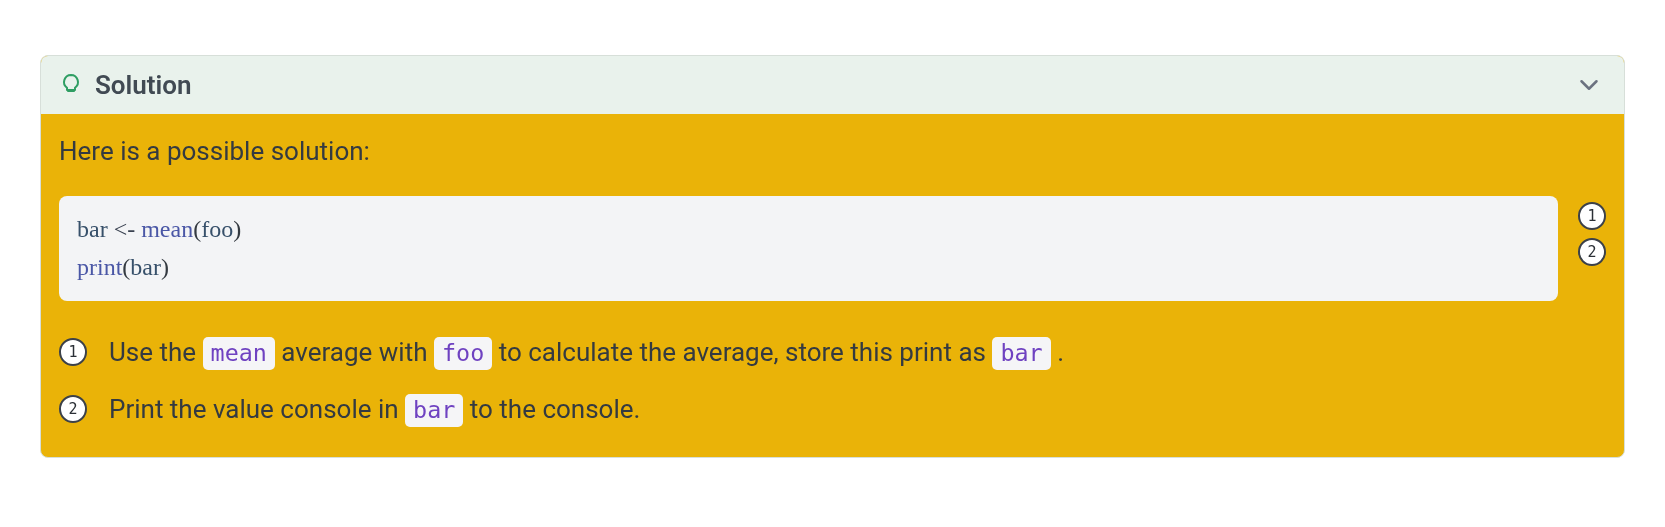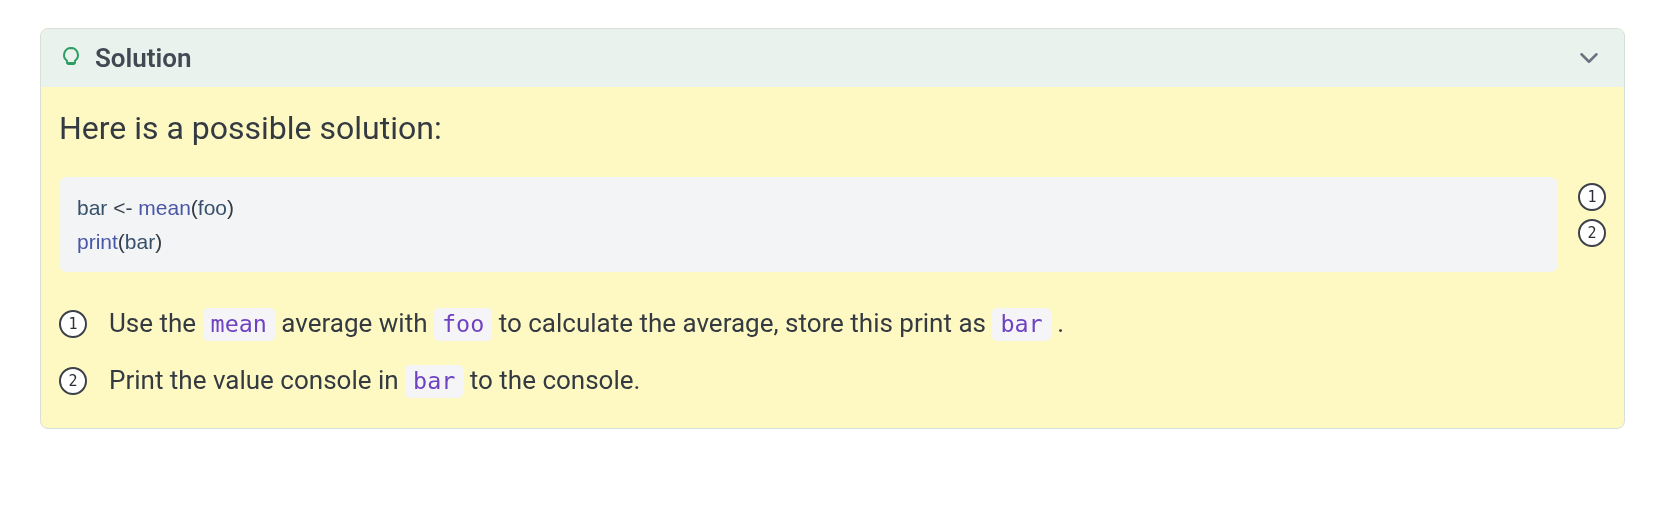--- a/index.html
+++ b/index.html
@@ -10,21 +10,22 @@
     color: #1f2328;
     background: #ffffff;
   }
   .page {
     padding: 28px 40px;
   }
   .callout {
     border: 1px solid #d7dfd9;
     border-radius: 8px;
     overflow: hidden;
-    background: #fef9c3;
+    background: #eab308;
+    margin-top: 27px;
   }
   .callout-header {
     display: flex;
     align-items: center;
     background: #e9f2ec;
     padding: 14px 18px;
     position: relative;
   }
   .bulb {
     width: 24px; height: 24px;
@@ -44,33 +45,33 @@
     top: 50%;
     transform: translateY(-50%);
     color: #6b7280;
     cursor: pointer;
   }
   .chevron svg { display: block; }
   .callout-body {
     padding: 22px 18px 30px 18px;
   }
   .intro {
-    font-size: 32px;
+    font-size: 26px;
     color: #343a41;
     margin-bottom: 30px;
   }
   .code-wrap {
     position: relative;
   }
   .code-block {
     background: #f3f4f6;
     border-radius: 8px;
     padding: 14px 18px;
-    font-family: Liberation Sans, sans-serif;
-    font-size: 21px;
+    font-family: Liberation Serif, serif;
+    font-size: 24px;
     line-height: 1.6;
     white-space: pre;
     color: #394150;
     margin-right: 48px;
   }
   .tok-id   { color: #37506a; }
   .tok-op   { color: #394150; }
   .tok-call { color: #4a57a6; }
   .tok-par  { color: #343a41; }
   .anno-col {

